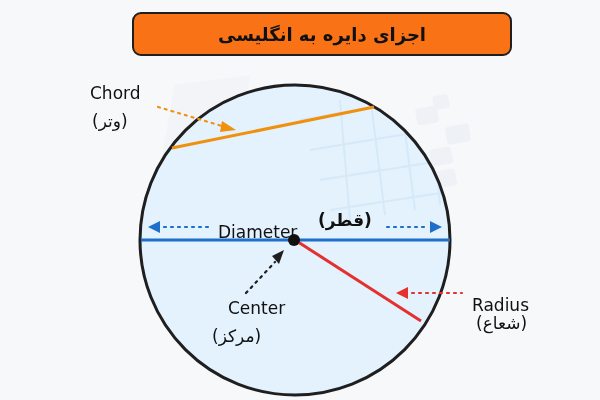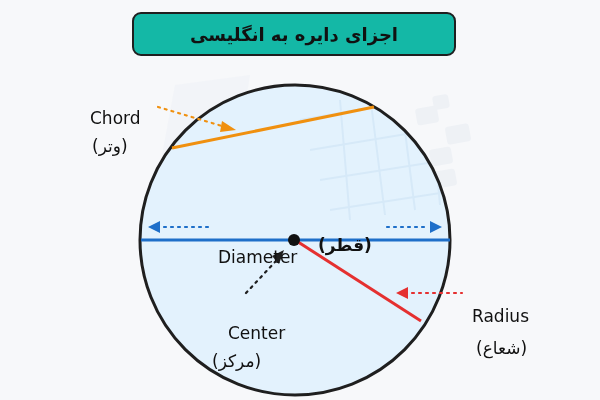--- a/index.html
+++ b/index.html
@@ -4,35 +4,35 @@
 <style>
   html, body { margin: 0; padding: 0; }
   body {
     width: 600px; height: 400px; overflow: hidden;
     background: #f7f8fa;
     font-family: "DejaVu Sans", "Liberation Sans", sans-serif;
     position: relative;
   }
   .title-box {
     position: absolute; left: 132px; top: 12px;
-    width: 324px; height: 44px;
-    background: #14b8a6;
+    width: 380px; height: 44px;
+    background: #f97316;
     border: 2px solid #1f1f1f;
     border-radius: 9px;
     display: flex; align-items: center; justify-content: center;
     box-sizing: border-box;
   }
   .title-box span {
     font-size: 18px; font-weight: bold; color: #111;
     direction: rtl;
   }
   svg.diagram { position: absolute; left: 0; top: 0; }
   .label {
     position: absolute; color: #111; font-size: 17px;
-    font-weight: 500; white-space: nowrap; margin-top: 25px;
+    font-weight: 500; white-space: nowrap;
   }
   .fa { direction: rtl; unicode-bidi: plaintext; }
 </style>
 </head>
 <body>
 
 <div class="title-box">
   <span>اجزای دایره به انگلیسی</span>
 </div>
 
@@ -83,14 +83,14 @@
 
 <div class="label" style="left:90px; top:83px;">Chord</div>
 <div class="label fa" style="left:92px; top:111px;">(وتر)</div>
 
 <div class="label" style="left:218px; top:222px;">Diameter</div>
 <div class="label fa" style="left:318px; top:210px;font-weight:bold;">(قطر)</div>
 
 <div class="label" style="left:228px; top:298px;">Center</div>
 <div class="label fa" style="left:212px; top:326px;">(مرکز)</div>
 
-<div class="label" style="left:472px; top:281px;">Radius</div>
+<div class="label" style="left:472px; top:295px;">Radius</div>
 <div class="label fa" style="left:476px; top:313px;">(شعاع)</div>
 
 </body></html>

